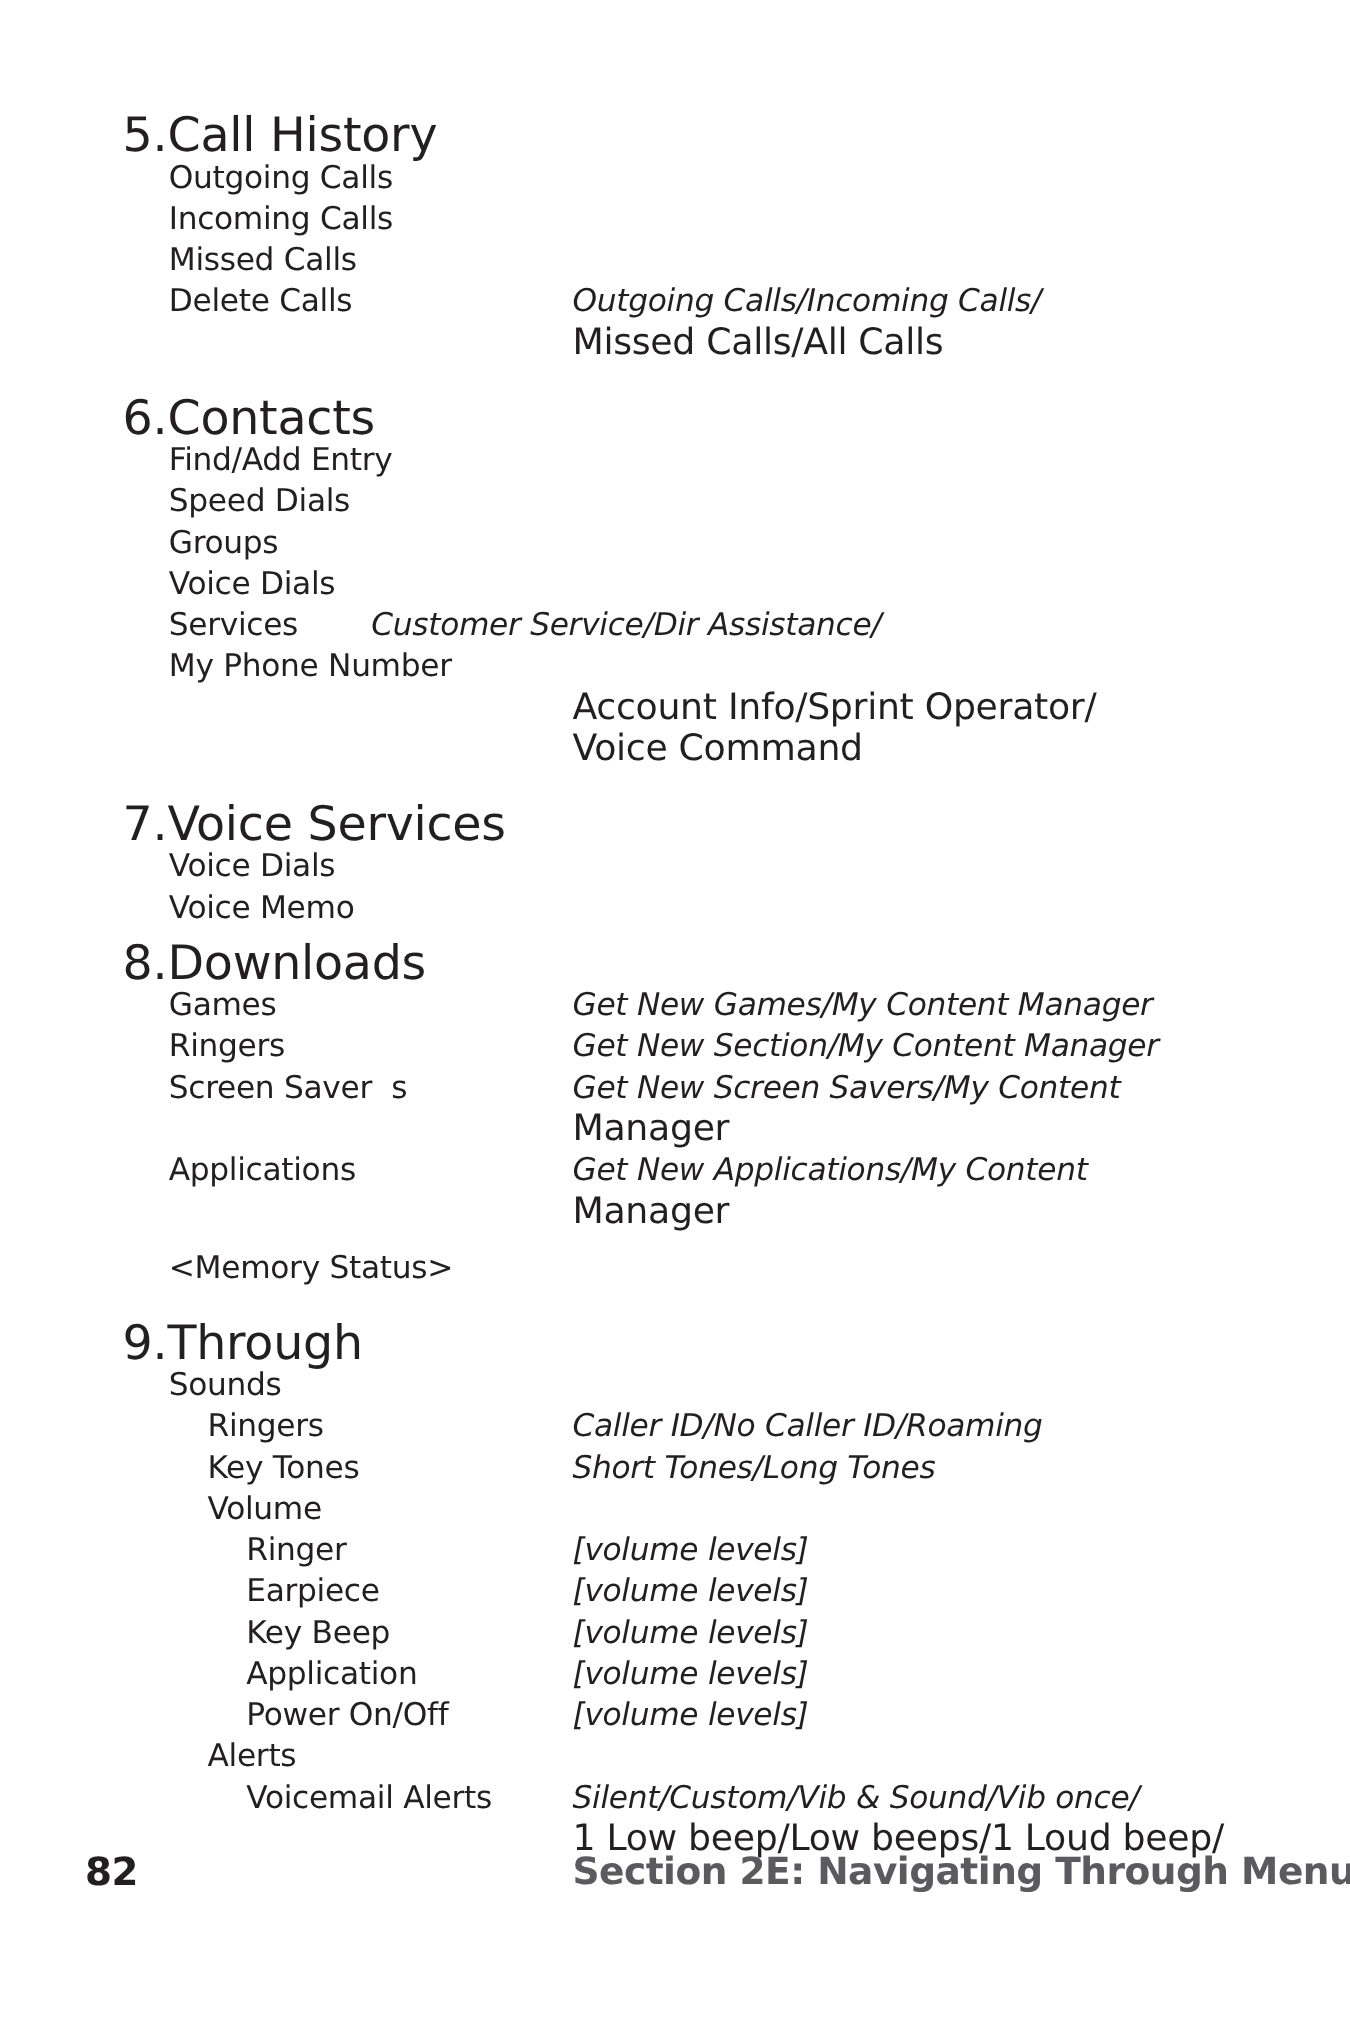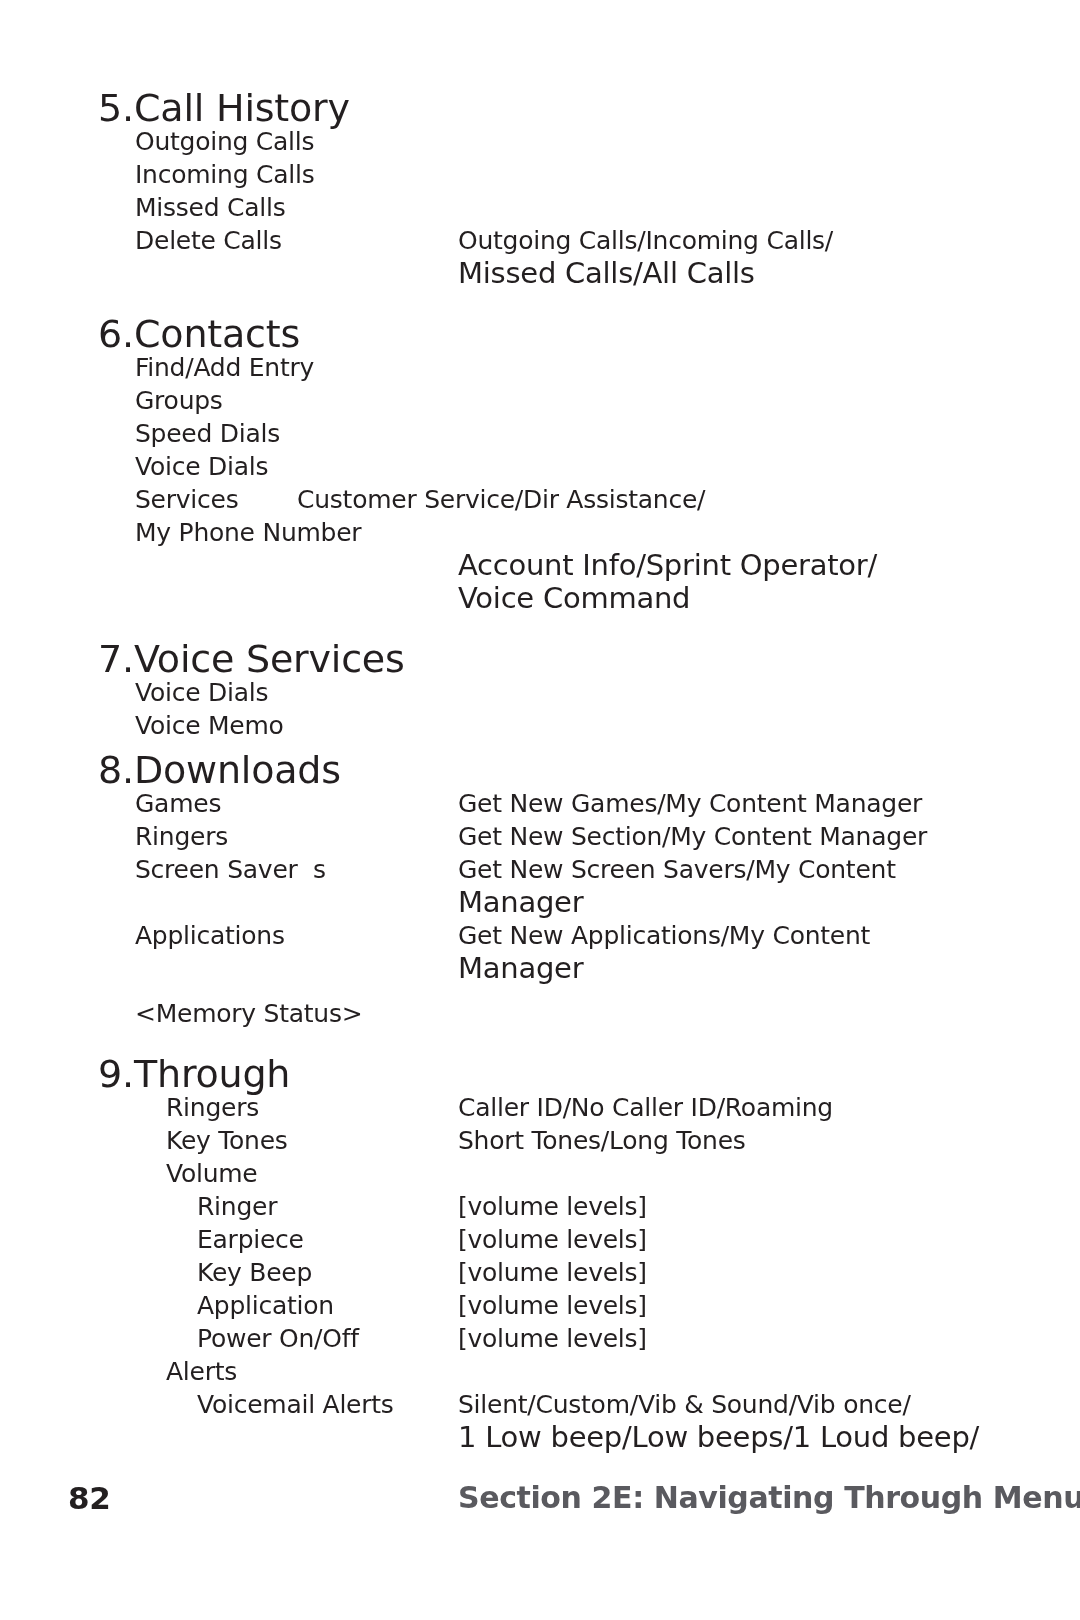--- a/index.html
+++ b/index.html
@@ -70,20 +70,21 @@
   .lvl1 .label { left: 135px; }
   .lvl2 .label { left: 166px; }
   .lvl3 .label { left: 197px; }
 
   
   .row .value {
     position: absolute;
     left: 458px;
     top: 0;
     white-space: pre;
+    font-style: italic;
   }
   
   .row .value.value-early { left: 297px; }
 
   
   .cont {
     position: relative;
     display: block;
     min-height: 33px;
     line-height: 33px;
@@ -157,24 +158,24 @@
           <span class="value">Missed Calls/All Calls</span>
         </div>
       </div>
       <div class="spacer-lg"></div>
       <div class="section">
         <div class="sec-head"><span class="num">6.</span><span class="title">Contacts</span></div>
         <div class="row lvl1">
           <span class="label">Find/Add Entry</span>
         </div>
         <div class="row lvl1">
+          <span class="label">Speed Dials</span>
+        </div>
+        <div class="row lvl1">
           <span class="label">Groups</span>
-        </div>
-        <div class="row lvl1">
-          <span class="label">Speed Dials</span>
         </div>
         <div class="row lvl1">
           <span class="label">Voice Dials</span>
         </div>
         <div class="row lvl1">
           <span class="label">Services</span>
           <span class="value value-early">Customer Service/Dir Assistance/</span>
         </div>
         <div class="row lvl1">
           <span class="label">My Phone Number</span>
@@ -222,20 +223,23 @@
           <span class="value">Manager</span>
         </div>
         <div class="spacer-sm"></div>
         <div class="row lvl1">
           <span class="label">&lt;Memory Status&gt;</span>
         </div>
       </div>
       <div class="spacer-lg"></div>
       <div class="section">
         <div class="sec-head"><span class="num">9.</span><span class="title">Through</span></div>
+        <div class="row lvl1">
+          <span class="label">Sounds</span>
+        </div>
         <div class="row lvl2">
           <span class="label">Ringers</span>
           <span class="value">Caller ID/No Caller ID/Roaming</span>
         </div>
         <div class="row lvl2">
           <span class="label">Key Tones</span>
           <span class="value">Short Tones/Long Tones</span>
         </div>
         <div class="row lvl2">
           <span class="label">Volume</span>

